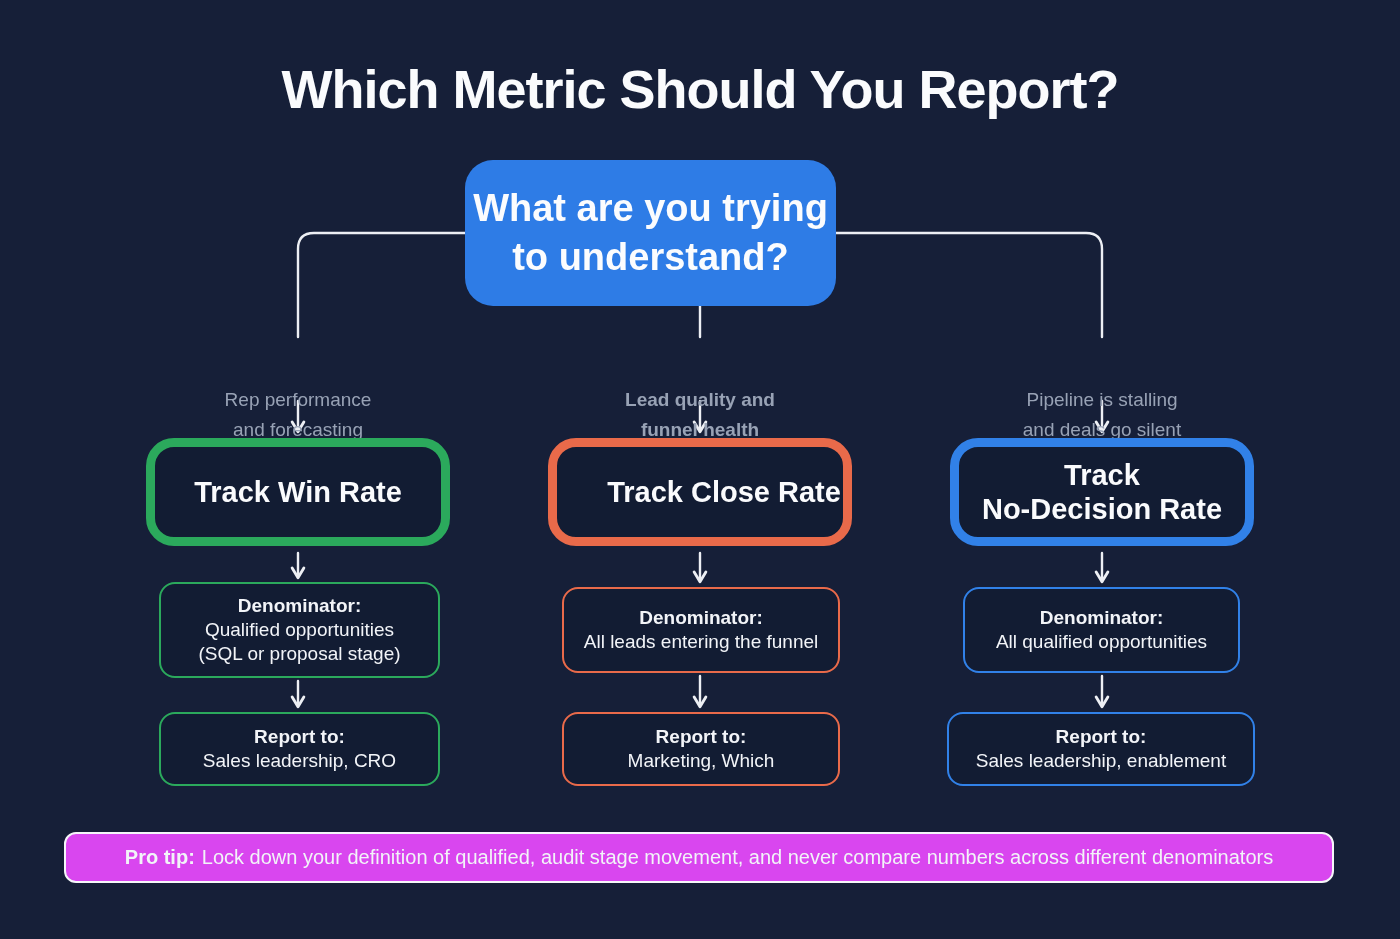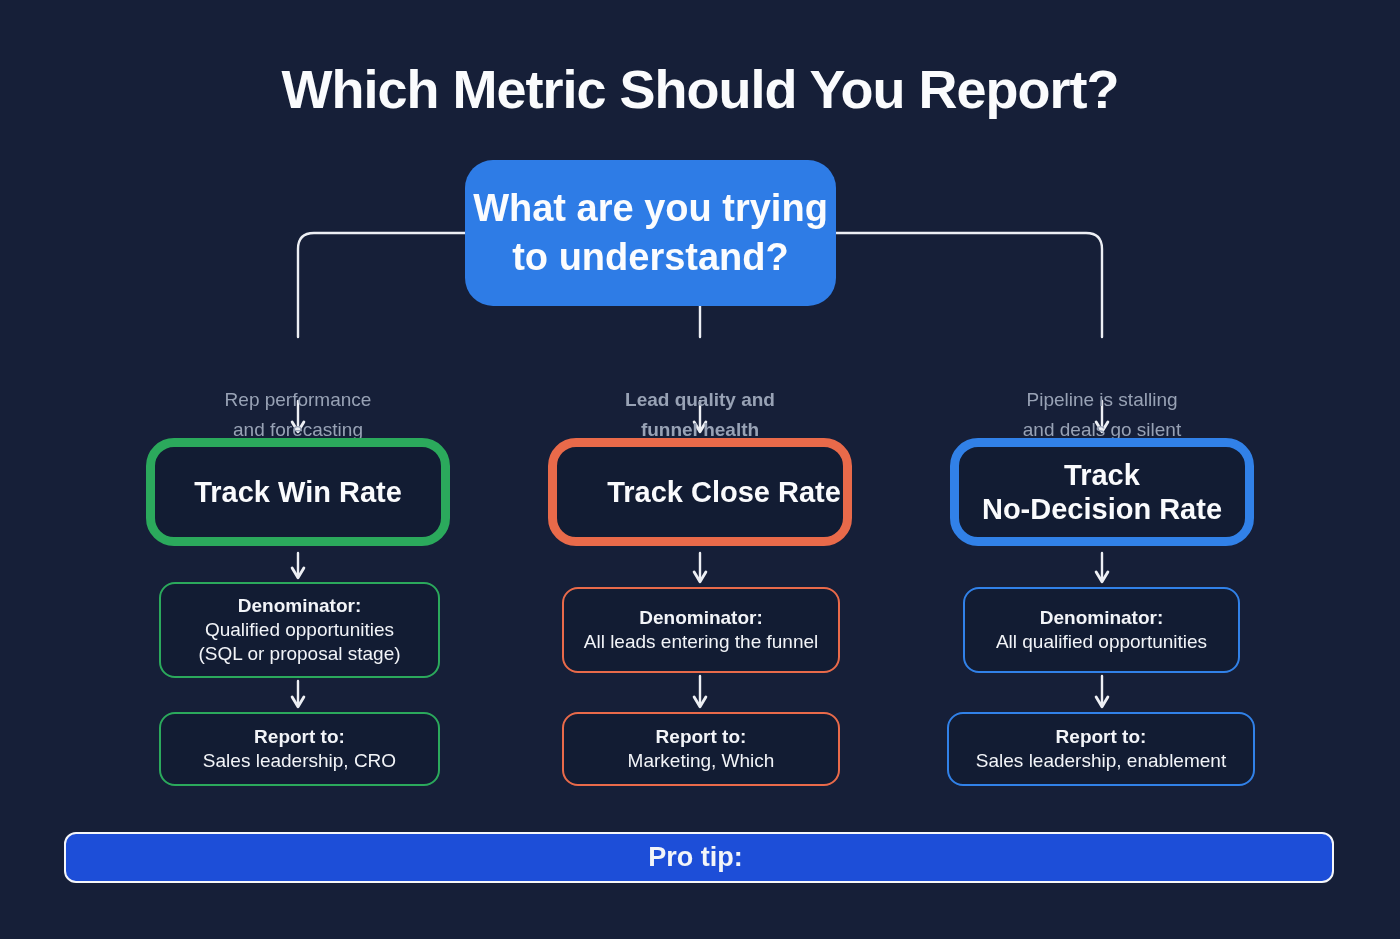--- a/index.html
+++ b/index.html
@@ -61,23 +61,23 @@
   .den.d0 { left: 159px; top: 582px; width: 281px; height: 96px; }
   .den.d1 { left: 562px; top: 587px; width: 278px; height: 86px; }
   .den.d2 { left: 963px; top: 587px; width: 277px; height: 86px; }
 
   .rep.r0 { left: 159px; top: 712px; width: 281px; height: 74px; }
   .rep.r1 { left: 562px; top: 712px; width: 278px; height: 74px; }
   .rep.r2 { left: 947px; top: 712px; width: 308px; height: 74px; }
 
   .pro-tip {
     position: absolute; left: 64px; top: 832px; width: 1270px; height: 51px;
-    border: 2px solid #F5F6F9; border-radius: 12px; background: #1d4ed8;
+    border: 2px solid #F5F6F9; border-radius: 12px; background: #d946ef;
     display: flex; align-items: center; justify-content: center; z-index: 2;
-    font-size: 27px; color: #F2F4F8;
+    font-size: 20px; color: #F2F4F8;
   }
   .pro-tip .tip-label { font-weight: bold; margin-right: 7px; }
 </style>
 </head>
 <body>
 
 <div class="stage">
 
   <svg class="connectors" width="1400" height="939" viewBox="0 0 1400 939" fill="none">
     <defs>
@@ -144,15 +144,16 @@
     <div class="box-label">Report to:</div>
     <div class="box-text">Marketing, Which</div>
   </div>
   <div class="info-box rep r2" style="border-color: rgb(49, 129, 232);">
     <div class="box-label">Report to:</div>
     <div class="box-text">Sales leadership, enablement</div>
   </div>
 
   <div class="pro-tip">
     <span class="tip-label">Pro tip:</span>
+    <span class="tip-text">Lock down your definition of qualified, audit stage movement, and never compare numbers across different denominators</span>
   </div>
 
 </div>
 
 </body></html>

